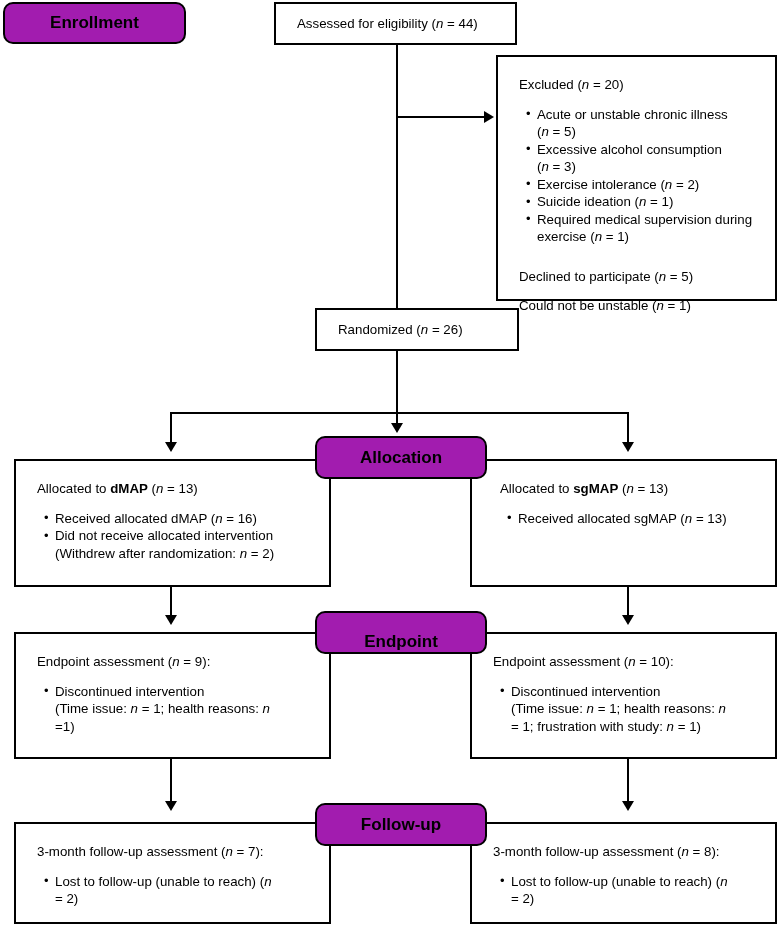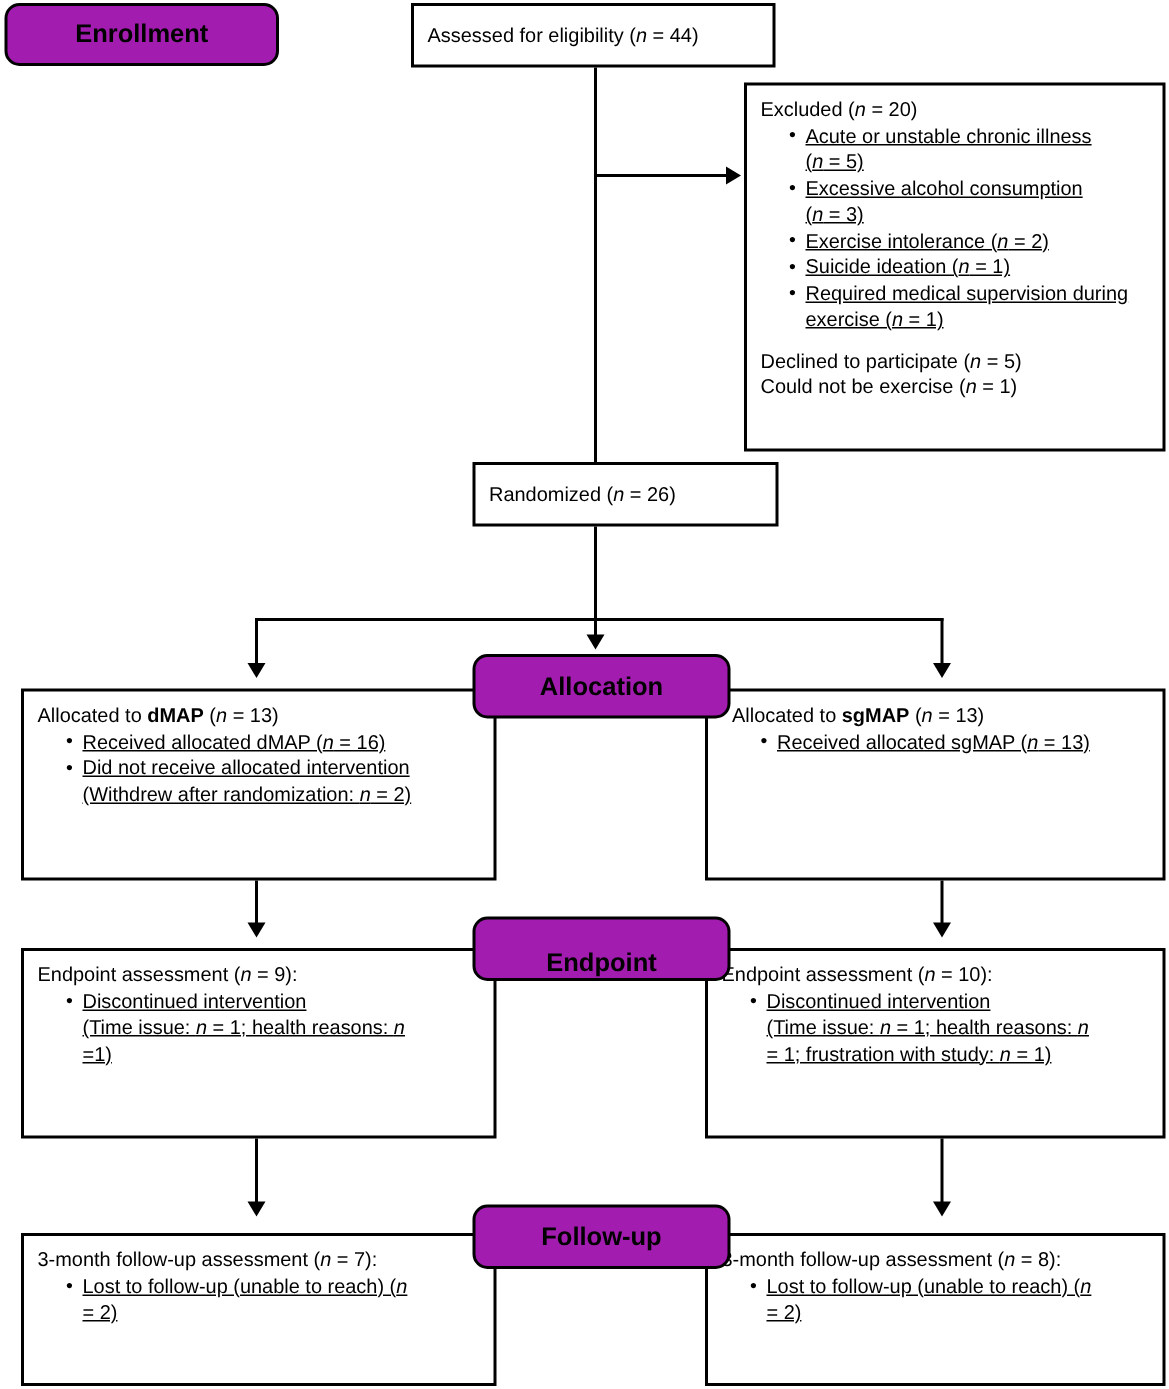--- a/index.html
+++ b/index.html
@@ -36,32 +36,31 @@
     border-radius: 10px;
     background: #a21caf;
     font-weight: bold;
     font-size: 17px;
     display: flex;
     align-items: center;
     justify-content: center;
     z-index: 6;
   }
   .box p {
-    margin: 0;
+    margin: 12px;
   }
   .box ul {
     margin: 0;
     padding: 0 0 0 19px;
     list-style: none;
   }
   .box ul li {
     position: relative;
     margin: 0;
     padding: 0 0 0 11px;
-    text-decoration: underline;
   }
   .box ul li::before {
     content: "\2022";
     position: absolute;
     left: 0;
     top: -0.5px;
     font-size: 13px;
   }
   .gap {
     height: 10px;
@@ -170,21 +169,21 @@
       </li>
       <li>
         <span>Required medical supervision during exercise (</span><span class="it">n</span><span> = 1)</span>
       </li>
     </ul>
     <div class="gap"></div>
     <p>
       <span>Declined to participate (</span><span class="it">n</span><span> = 5)</span>
     </p>
     <p>
-      <span>Could not be exercise (</span><span class="it">n</span><span> = 1)</span>
+      <span>Could not be unstable (</span><span class="it">n</span><span> = 1)</span>
     </p>
   </div>
 
   <div class="box" style="left:315px; top:308px; width:204px; height:43px; display:flex; align-items:center;">
     <p>
       <span>Randomized (</span><span class="it">n</span><span> = 26)</span>
     </p>
   </div>
 
   <div class="box" style="left:14px; top:459px; width:317px; height:128px;">

